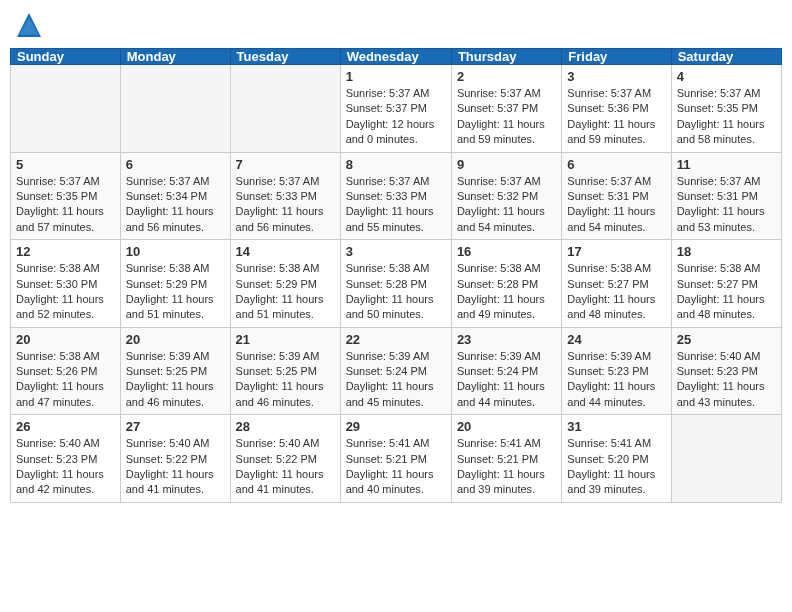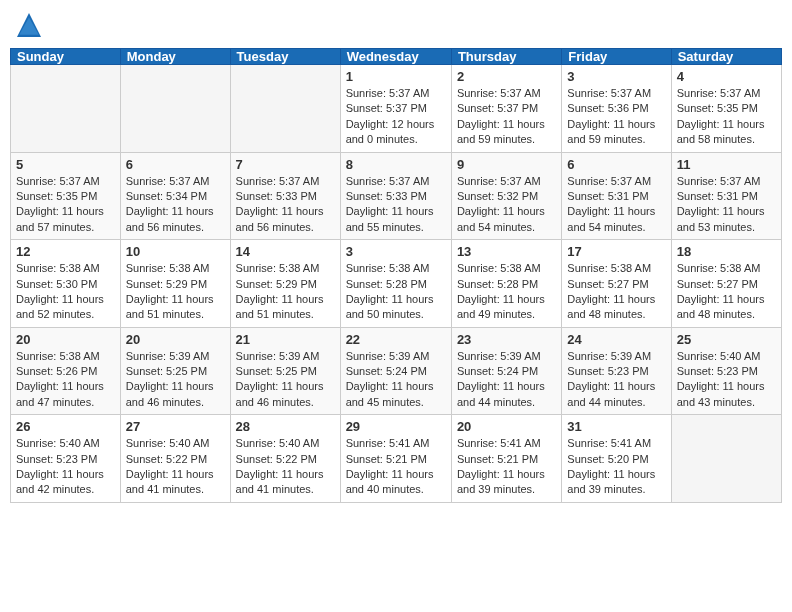--- a/index.html
+++ b/index.html
@@ -237,21 +237,21 @@
 and 51 minutes.</div>
         </td>
         <td>
           <div class="day-num">3</div>
           <div class="day-info" style="white-space: pre-line;">Sunrise: 5:38 AM
 Sunset: 5:28 PM
 Daylight: 11 hours
 and 50 minutes.</div>
         </td>
         <td>
-          <div class="day-num">13</div>
+          <div class="day-num">16</div>
           <div class="day-info" style="white-space: pre-line;">Sunrise: 5:38 AM
 Sunset: 5:28 PM
 Daylight: 11 hours
 and 49 minutes.</div>
         </td>
         <td>
           <div class="day-num">17</div>
           <div class="day-info" style="white-space: pre-line;">Sunrise: 5:38 AM
 Sunset: 5:27 PM
 Daylight: 11 hours

